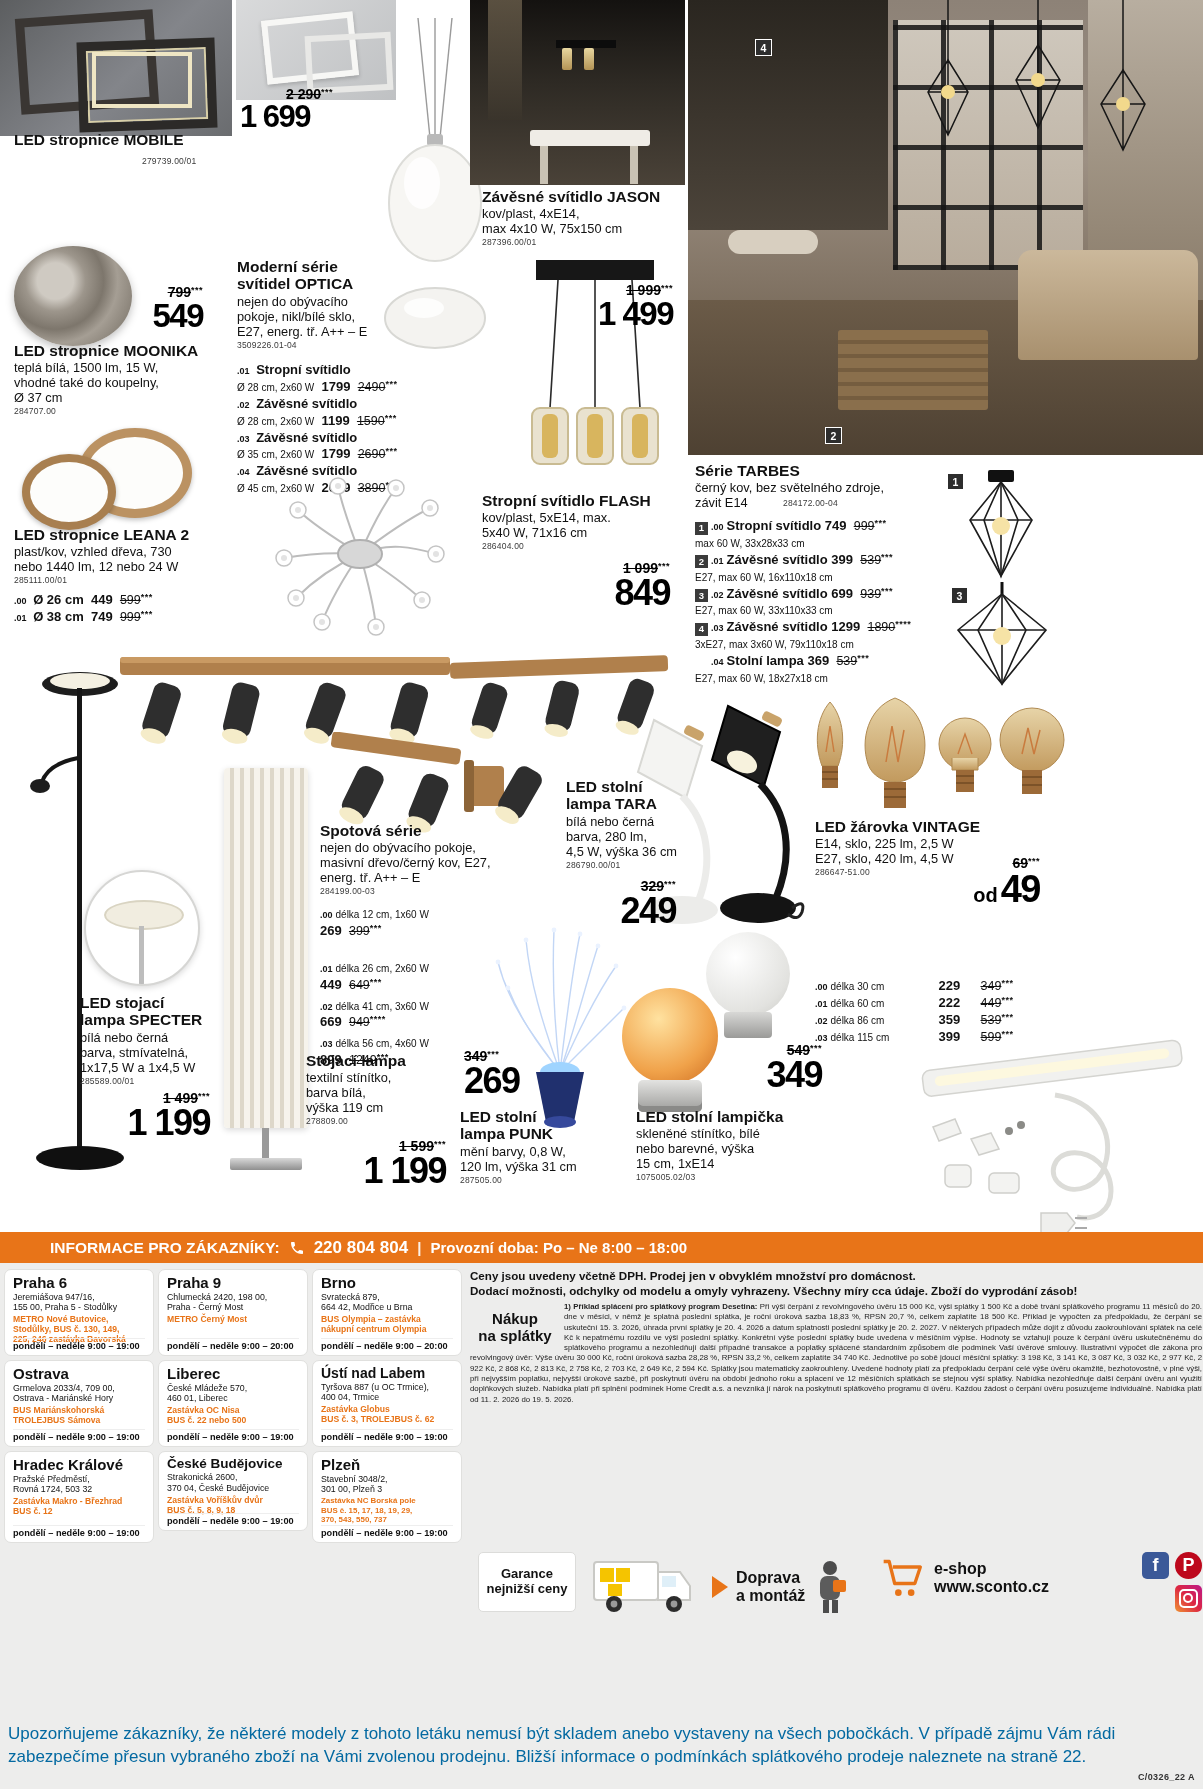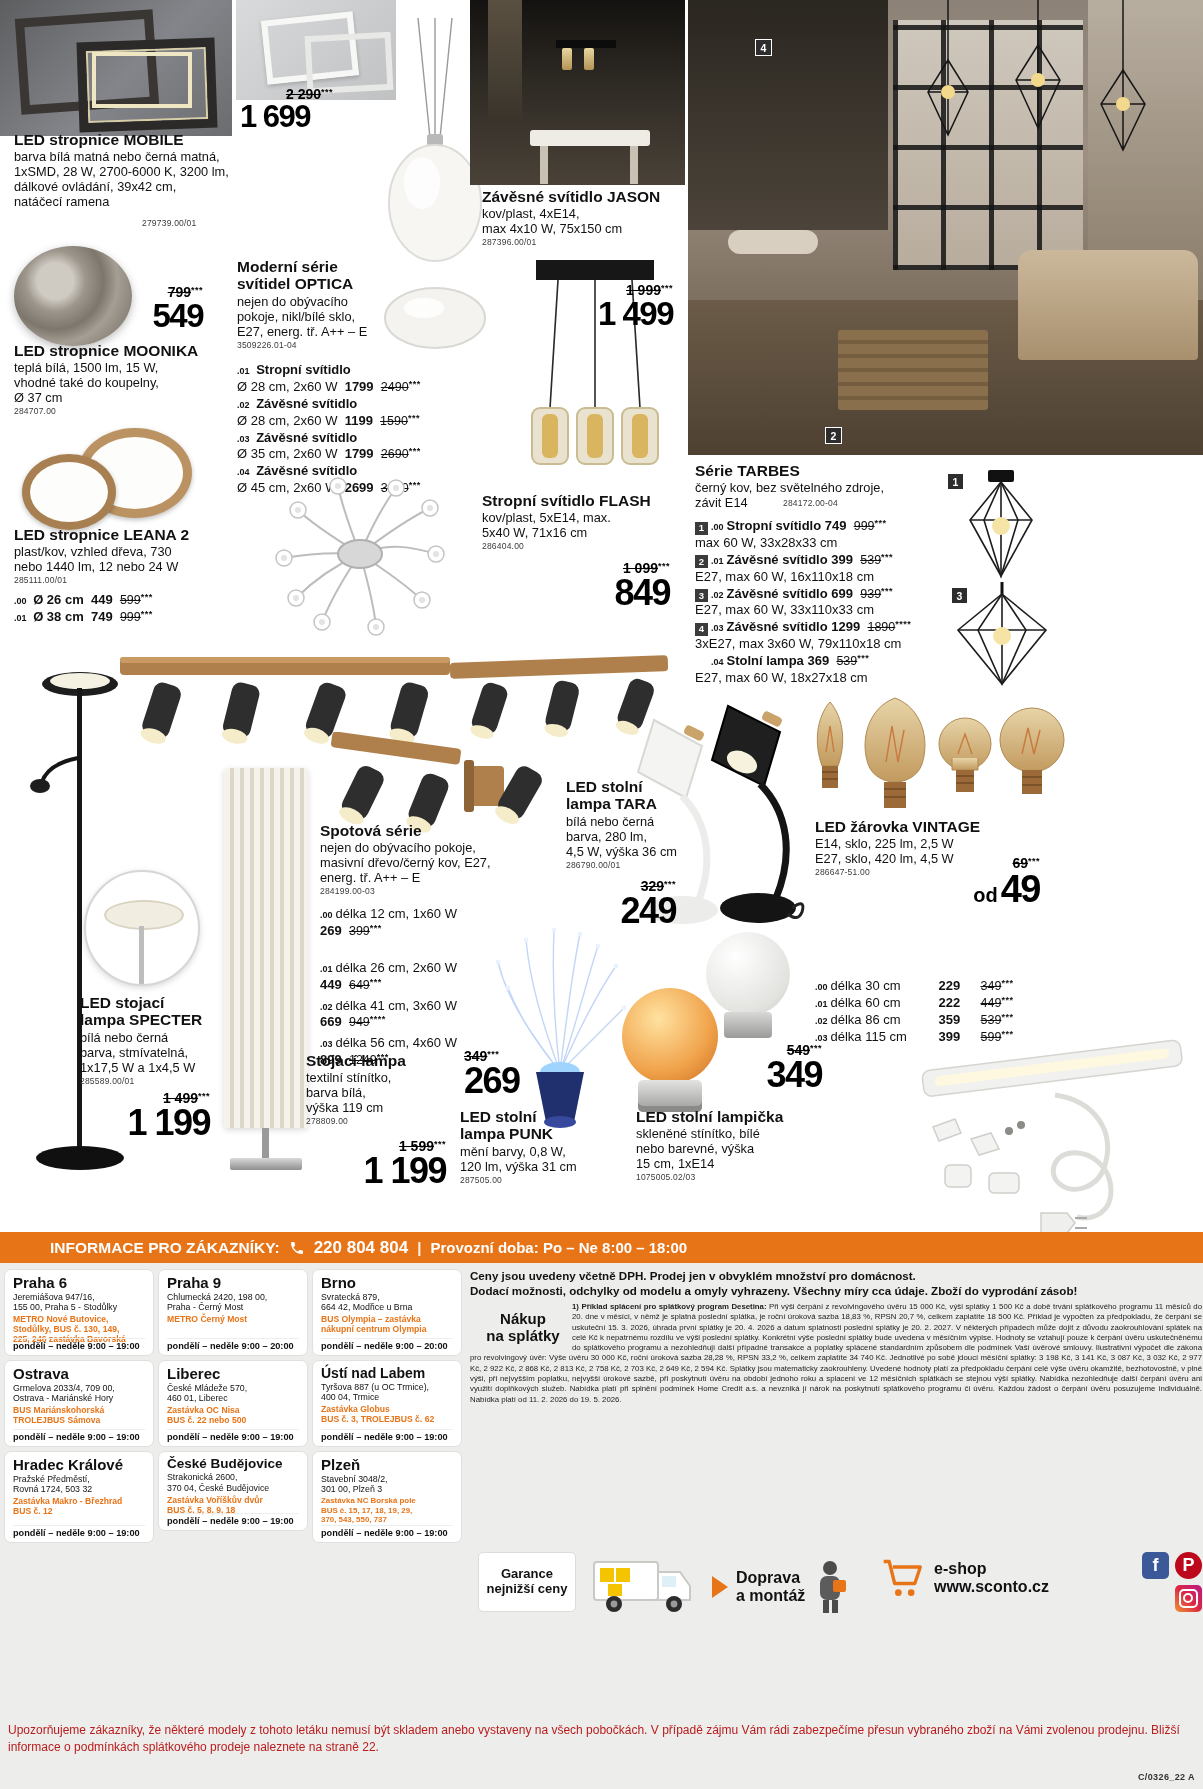--- a/index.html
+++ b/index.html
@@ -13,21 +13,21 @@
   .stars{font-size:9px;font-weight:bold;vertical-align:4px;letter-spacing:.5px}
   .pold{font-size:14px;color:#000;white-space:nowrap}
   .pnew{font-size:36px;font-weight:bold;letter-spacing:-1.5px;line-height:.95;color:#000}
   .pnew .od{font-size:20px;letter-spacing:0;margin-right:3px}
   .right{text-align:right}
   .vrow{font-size:13px;line-height:1.3;white-space:nowrap}
   .vnum{font-size:9px;font-weight:bold;margin-right:3px}
   .vlabel{font-weight:bold}
   .vprice{font-weight:bold}
   .vold{text-decoration:line-through;font-size:12.5px}
-  .vspec{font-size:13px}
+  .vspec{font-size:10px}
   .lbadge{display:inline-flex;width:13px;height:13px;background:#3b3b3b;color:#fff;font-size:9.5px;
           font-weight:bold;align-items:center;justify-content:center;margin-right:3px;vertical-align:-1px}
   .lbadge:empty{visibility:hidden}
   .pbadge{position:absolute;width:15px;height:15px;background:#2d2d2d;color:#fff;font-weight:bold;
           font-size:10.5px;display:flex;align-items:center;justify-content:center;outline:1px solid #fff}
   
   .infobar{position:absolute;left:0;top:1232px;width:1203px;height:31px;background:#e87418;color:#fff;
            display:flex;align-items:center;gap:9px;padding-left:50px;box-sizing:border-box}
   .infobar .lbl{font-weight:bold;font-size:15.5px}
   .infobar .ph{font-weight:bold;font-size:17px}
@@ -40,21 +40,21 @@
   .s-addr{font-size:8.8px;line-height:1.22;white-space:pre-line;margin-top:1px}
   .s-transit{font-size:8.6px;font-weight:bold;color:#e87418;line-height:1.18;white-space:pre-line;margin-top:1px}
   .s-hours{position:absolute;left:8px;right:8px;bottom:4px;font-size:9.2px;font-weight:bold;
            border-top:1px solid #eee;padding-top:2px;white-space:nowrap}
   .legalbold{font-size:11.6px;font-weight:bold;line-height:1.3}
   .fine{font-size:7.8px;line-height:1.32;text-align:justify;color:#222}
   .nakup{font-weight:bold;font-size:15px;line-height:1.15;white-space:pre-line;text-align:center}
   .svcbox{background:#fff;border:1px solid #dcdcda;border-radius:5px;display:flex;align-items:center;
           justify-content:center;text-align:center;font-weight:bold;font-size:13px;line-height:1.15;white-space:pre-line}
   .bigsvc{font-weight:bold;font-size:16px;line-height:1.1;white-space:pre-line}
-  .notice{font-size:12px;line-height:1.38;color:#b91c1c}
+  .notice{font-size:17px;line-height:1.38;color:#0369a1}
   .pagecode{font-size:9px;font-weight:bold;color:#333;letter-spacing:.4px}
   .soc{position:absolute;width:27px;height:27px;border-radius:5px;color:#fff;display:flex;align-items:center;
        justify-content:center;font-weight:bold;font-size:18px}
 </style>
 </head>
 <body>
 
 <div class="canvas">
 
   <div class="abs" style="left:0;top:0;width:232px;height:136px;background:linear-gradient(135deg,#5c5e60,#83858a 55%,#6a6c6f)">
@@ -65,24 +65,20 @@
   <div class="abs" style="left:236px;top:0;width:160px;height:100px;background:linear-gradient(135deg,#d9dadb,#bfc1c3)">
     <div class="abs" style="left:28px;top:16px;width:80px;height:52px;border:6px solid #f7f7f5;transform:rotate(-6deg);box-shadow:0 2px 4px rgba(0,0,0,.2)"></div>
     <div class="abs" style="left:70px;top:34px;width:74px;height:46px;border:6px solid #e8e8e6;transform:rotate(-3deg)"></div>
   </div>
   <div class="abs" style="left:240px;top:86px;width:150px">
     <div class="pold" style="padding-left:46px"><span class="strike">2 290</span><span class="stars">***</span></div>
     <div class="pnew" style="font-size:31px">1 699</div>
   </div>
   <div class="abs" style="left:14px;top:131px;width:250px">
     <div class="tname">LED stropnice MOBILE</div>
-    <div class="tdesc">barva bílá matná nebo černá matná,
-1xSMD, 28 W, 2700-6000 K, 3200 lm,
-dálkové ovládání, 39x42 cm,
-natáčecí ramena</div>
     <div class="tdesc" style="display:inline">
       <span class="tcode" style="margin-left:128px;position:relative;top:-16px">279739.00/01</span>
     </div>
   </div>
 
   <div class="abs" style="left:14px;top:246px;width:118px;height:100px;border-radius:50%;
        background:radial-gradient(circle at 35% 35%,#cfcac2 0 18%,#9d968c 30%,#7d766c 48%,#a59e94 62%,#8d867c 78%,#6f675d);box-shadow:0 3px 8px rgba(0,0,0,.25)"></div>
   <div class="abs right" style="left:118px;top:284px;width:85px">
     <div class="pold"><span class="strike">799</span><span class="stars">***</span></div>
     <div class="pnew" style="font-size:33px">549</div>
@@ -706,21 +702,21 @@
 BUS č. 15, 17, 18, 19, 29,
 370, 543, 550, 737</div>
     <div class="s-hours">pondělí – neděle  9:00 – 19:00</div>
   </div>
 
   <div class="abs" style="left:470px;top:1268px;width:730px">
     <div class="legalbold">Ceny jsou uvedeny včetně DPH. Prodej jen v obvyklém množství pro domácnost.</div>
     <div class="legalbold">Dodací možnosti, odchylky od modelu a omyly vyhrazeny. Všechny míry cca údaje. Zboží do vyprodání zásob!</div>
   </div>
   <div class="abs" style="left:470px;top:1302px;width:732px">
-    <div class="nakup" style="float:left;width:82px;margin:8px 8px 4px 12px">Nákup
+    <div class="nakup" style="float:left;width:82px;margin:8px 8px 4px 4px">Nákup
 na splátky</div>
     <div class="fine">
       <b>1) Příklad splácení pro splátkový program Desetina:</b>
       <span>Při výši čerpání z revolvingového úvěru 15 000 Kč, výši splátky 1 500 Kč a době trvání splátkového programu 11 měsíců do 20. dne v měsíci, v němž je splatná poslední splátka, je roční úroková sazba 18,83 %, RPSN 20,7 %, celkem zaplatíte 18 500 Kč. Příklad je vypočten za předpokladu, že čerpání se uskuteční 15. 3. 2026, úhrada první splátky je 20. 4. 2026 a datum splatnosti poslední splátky je 20. 2. 2027. V některých případech může dojít z důvodu zaokrouhlování splátek na celé Kč k nepatrnému rozdílu ve výši poslední splátky. Konkrétní výše poslední splátky bude uvedena v měsíčním výpise. Hodnoty se vztahují pouze k čerpání úvěru uskutečněnému do splátkového programu a nezohledňují další případné transakce a poplatky splácené standardním způsobem dle podmínek Vaší úvěrové smlouvy. Ilustrativní výpočet dle zákona pro revolvingový úvěr: Výše úvěru 30 000 Kč, roční úroková sazba 28,28 %, RPSN 33,2 %, celkem zaplatíte 34 740 Kč. Jednotlivé po sobě jdoucí měsíční splátky: 3 198 Kč, 3 141 Kč, 3 087 Kč, 3 032 Kč, 2 977 Kč, 2 922 Kč, 2 868 Kč, 2 813 Kč, 2 758 Kč, 2 703 Kč, 2 649 Kč, 2 594 Kč. Splátky jsou matematicky zaokrouhleny. Uvedené hodnoty platí za předpokladu čerpání celé výše úvěru okamžitě, bezhotovostně, v plné výši, při nejvyšším poplatku, nejvyšší úrokové sazbě, při poskytnutí úvěru na období jednoho roku a splacení ve 12 měsíčních splátkách se stejnou výší splátky. Nabídka nezohledňuje další čerpání úvěru ani využití doplňkových služeb. Nabídka platí při splnění podmínek Home Credit a.s. a nevzniká jí nárok na poskytnutí splátkového programu či úvěru. Každou žádost o čerpání úvěru posuzujeme individuálně. Nabídka platí od 11. 2. 2026 do 19. 5. 2026.</span>
     </div>
   </div>
 
   <div class="svcbox abs" style="left:478px;top:1552px;width:96px;height:58px">
     <span>Garance
 nejnižší ceny</span>

